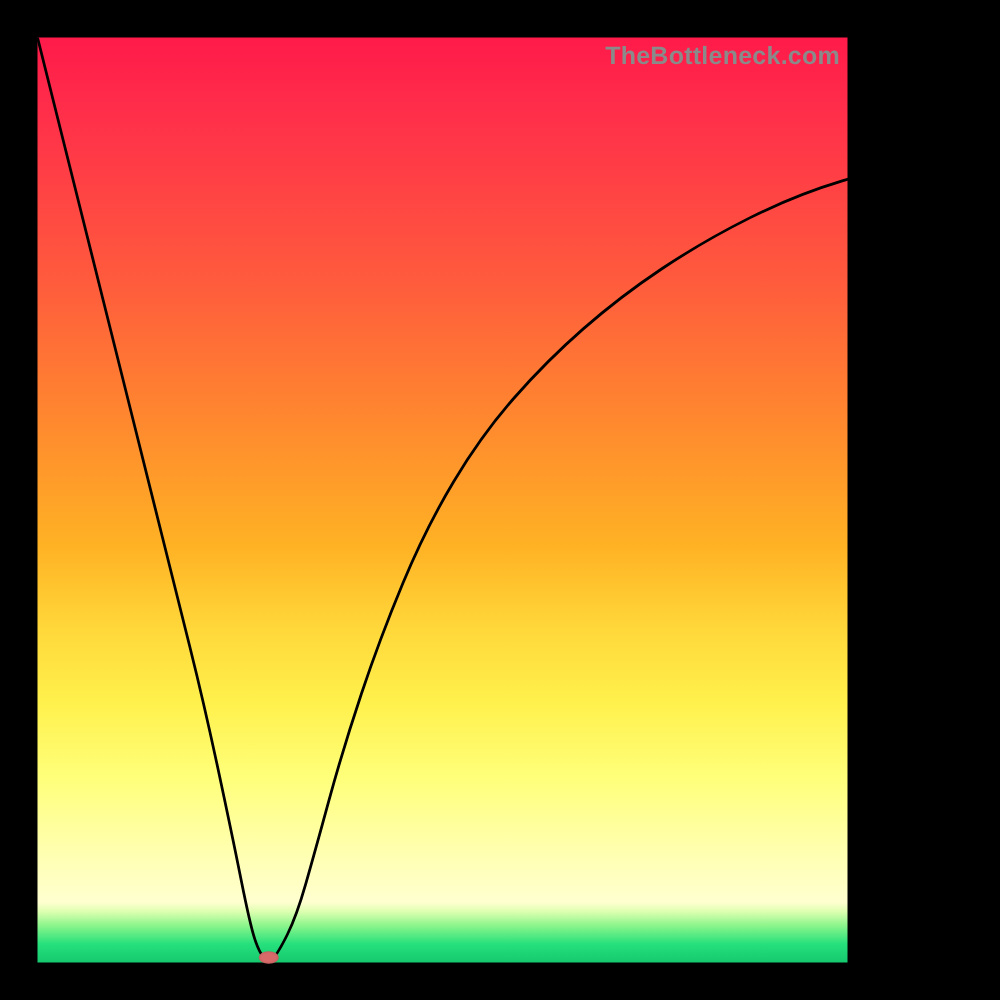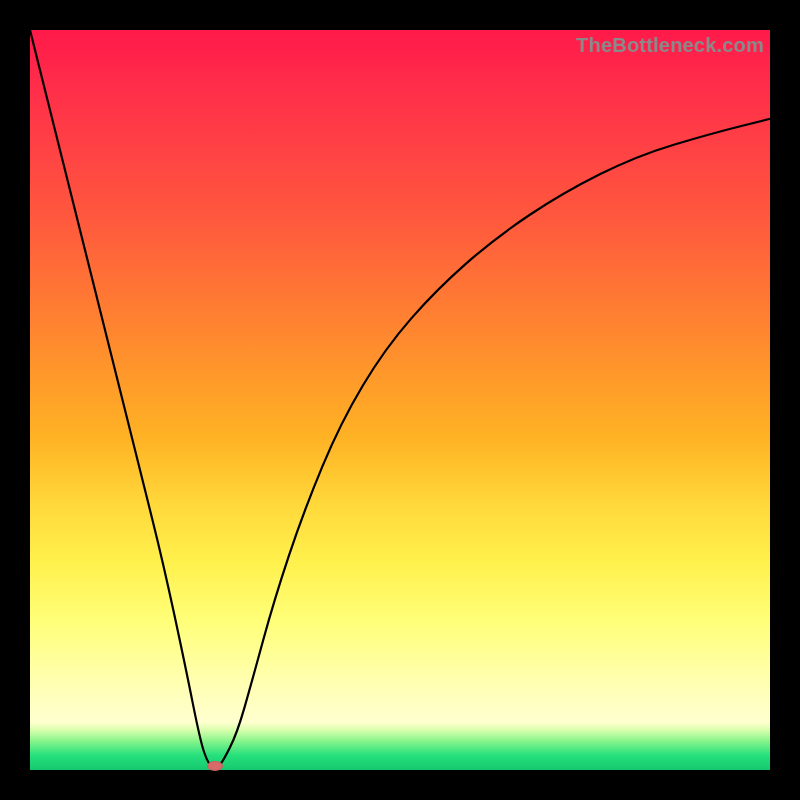--- a/index.html
+++ b/index.html
@@ -14,21 +14,21 @@
   .frame {
     position: relative;
     width: 800px;
     height: 800px;
     background: #000;
   }
   .plot {
     position: absolute;
     left: 30px;
     top: 30px;
-    width: 740px;
+    width: 648px;
     height: 740px;
     
     background: linear-gradient(
       to bottom,
       #ff1a4a 0%,
       #ff2e4a 8%,
       #ff5a3d 26%,
       #ff8a2e 42%,
       #ffb224 55%,
       #ffd83a 64%,

